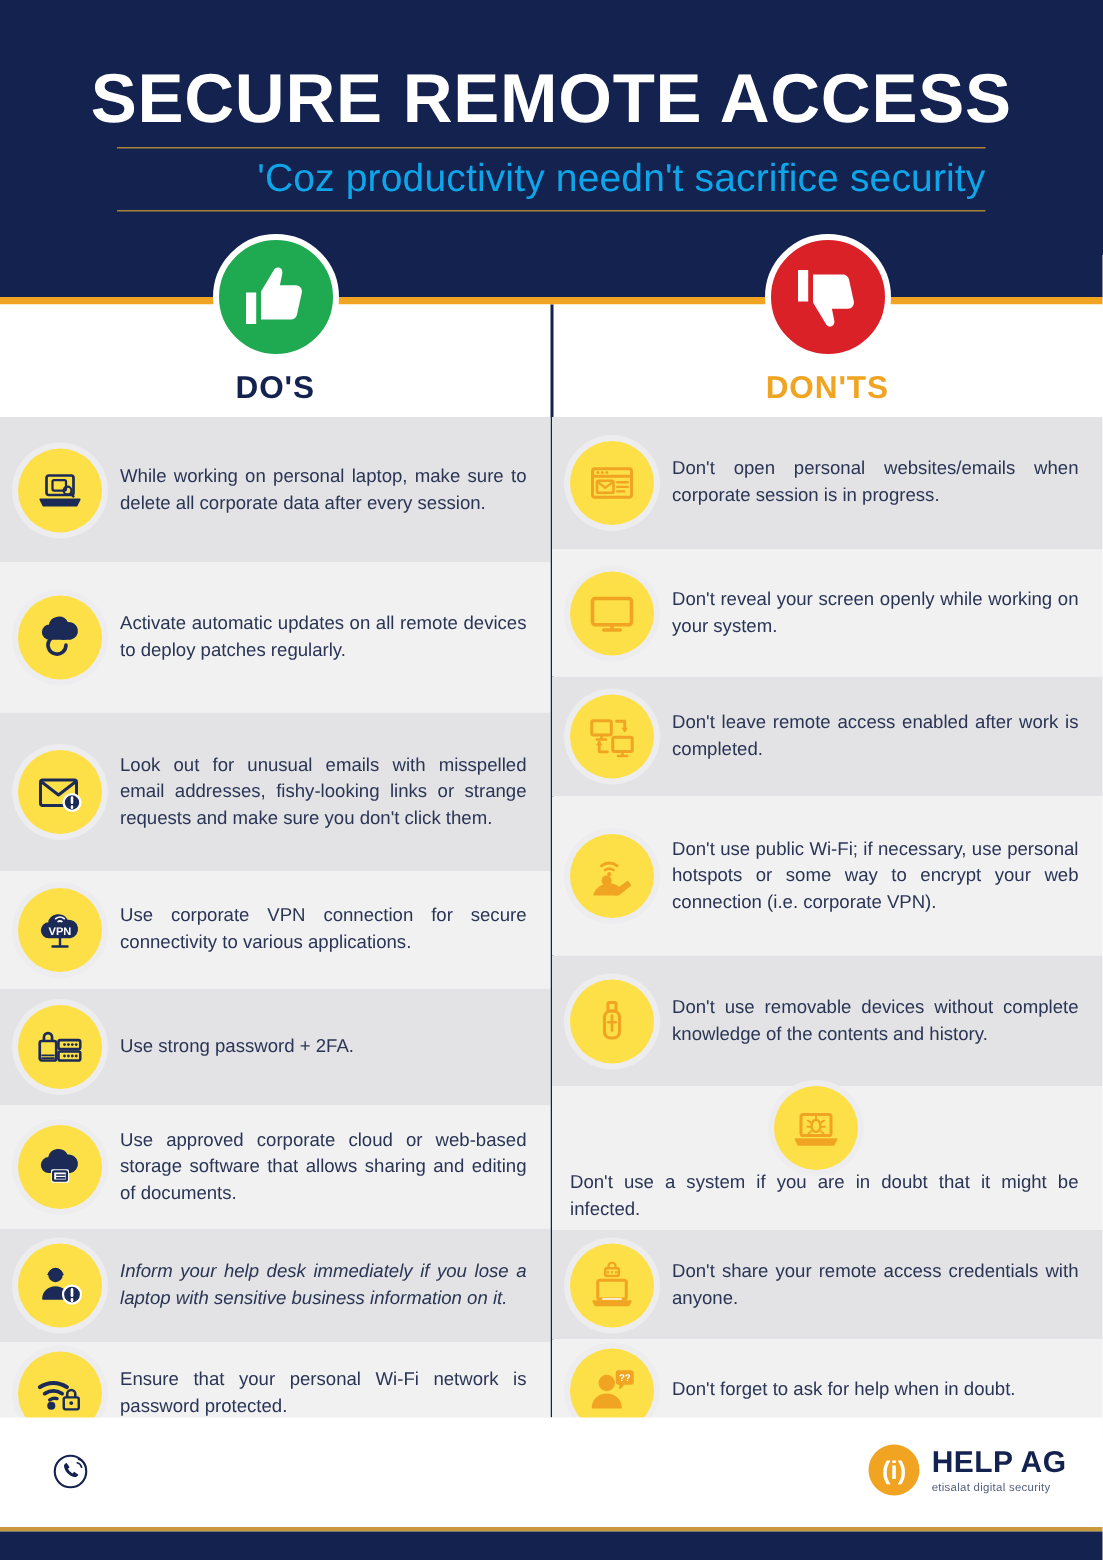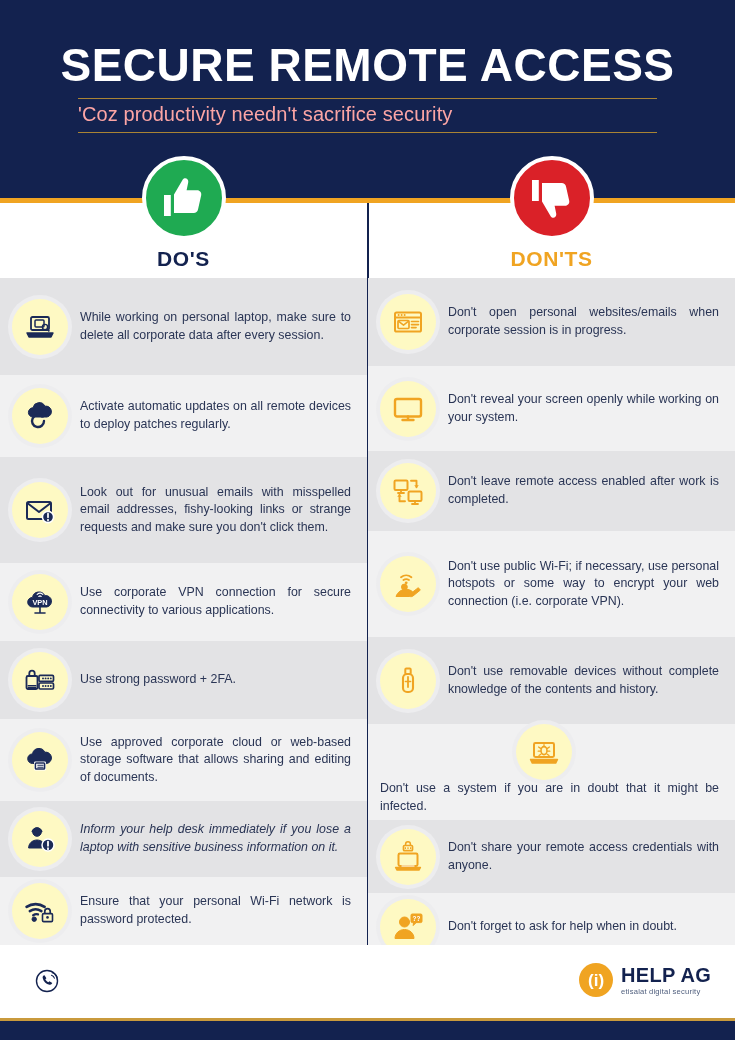--- a/index.html
+++ b/index.html
@@ -24,21 +24,21 @@
     font-family:"Liberation Sans", sans-serif;
     text-transform:uppercase;
   }
   .subtitle-wrap {
     position:absolute; left:78px; top:98px; width:579px;
     border-top:1.5px solid #a98434;
     border-bottom:1.5px solid #a98434;
     padding:4px 0 6px 0;
   }
   .subtitle {
-    text-align:left; color:#fca5a5; font-size:20px; font-weight:400;
+    text-align:right; color:#0ea5e9; font-size:26px; font-weight:400;
     letter-spacing:0.1px;
   }
   .orange-rule {
     position:absolute; left:0; top:198px; width:735px; height:5px;
     background:#f0a422;
   }
 
   
   .col-head { position:absolute; top:203px; width:367px; height:75px; background:#ffffff; }
   .col-head.left { left:0;padding-left:12px; }
@@ -76,21 +76,21 @@
     position:relative; width:100%;
     display:flex; align-items:center;
     padding:0 16px 0 12px;
   }
   .row.odd  { background:#e3e3e5; }
   .row.even { background:#f1f1f2; }
 
   .icon-badge {
     flex:0 0 auto;
     width:56px; height:56px; border-radius:50%;
-    background:#fef9c3;
+    background:#fde047;
     box-shadow:0 0 0 4px #ededef;
     display:flex; align-items:center; justify-content:center;
     margin-right:12px;
   }
   .icon-badge svg { width:32px; height:32px; display:block; }
   .icon-do svg   { fill:#1b2a57; stroke:#1b2a57; }
   .icon-dont svg { fill:#f0a422; stroke:#f0a422; }
 
   .row-text {
     flex:1 1 auto;
@@ -175,21 +175,21 @@
             <svg viewBox="0 0 32 32" fill="#1b2a57" stroke="#1b2a57" stroke-linejoin="round">
               <rect x="7" y="6" width="18" height="13" rx="1.5" fill="none" stroke-width="1.8"></rect>
               <rect x="11" y="9" width="9" height="7" rx="1" fill="none" stroke-width="1.5"></rect>
               <path d="M3 22h26l-2 4H5z" stroke-width="1.4"></path>
               <circle cx="21" cy="16" r="2.6" fill="none" stroke-width="1.4"></circle>
               <path d="M23 18l2.4 2.4" stroke-width="1.6" fill="none"></path>
             </svg>
           </div>
           <div class="row-text">While working on personal laptop, make sure to delete all corporate data after every session.</div>
         </div>
-        <div class="row even" style="height: 82px;">
+        <div class="row even" style="height: 100px;">
           <div class="icon-badge icon-do">
             <svg viewBox="0 0 32 32" fill="#1b2a57" stroke="#1b2a57" stroke-linejoin="round">
               <path d="M9 17a4.6 4.6 0 010-9.2 6.3 6.3 0 0111.9-1.6A4.6 4.6 0 0123 17z"></path>
               <path d="M20 21a6 6 0 11-2.2-4.6" fill="none" stroke-width="2.4" stroke-linecap="round"></path>
               <path d="M18.2 12.2l.6 5 4.6-2z"></path>
             </svg>
           </div>
           <div class="row-text">Activate automatic updates on all remote devices to deploy patches regularly.</div>
         </div>
         <div class="row odd" style="height: 106px;">

